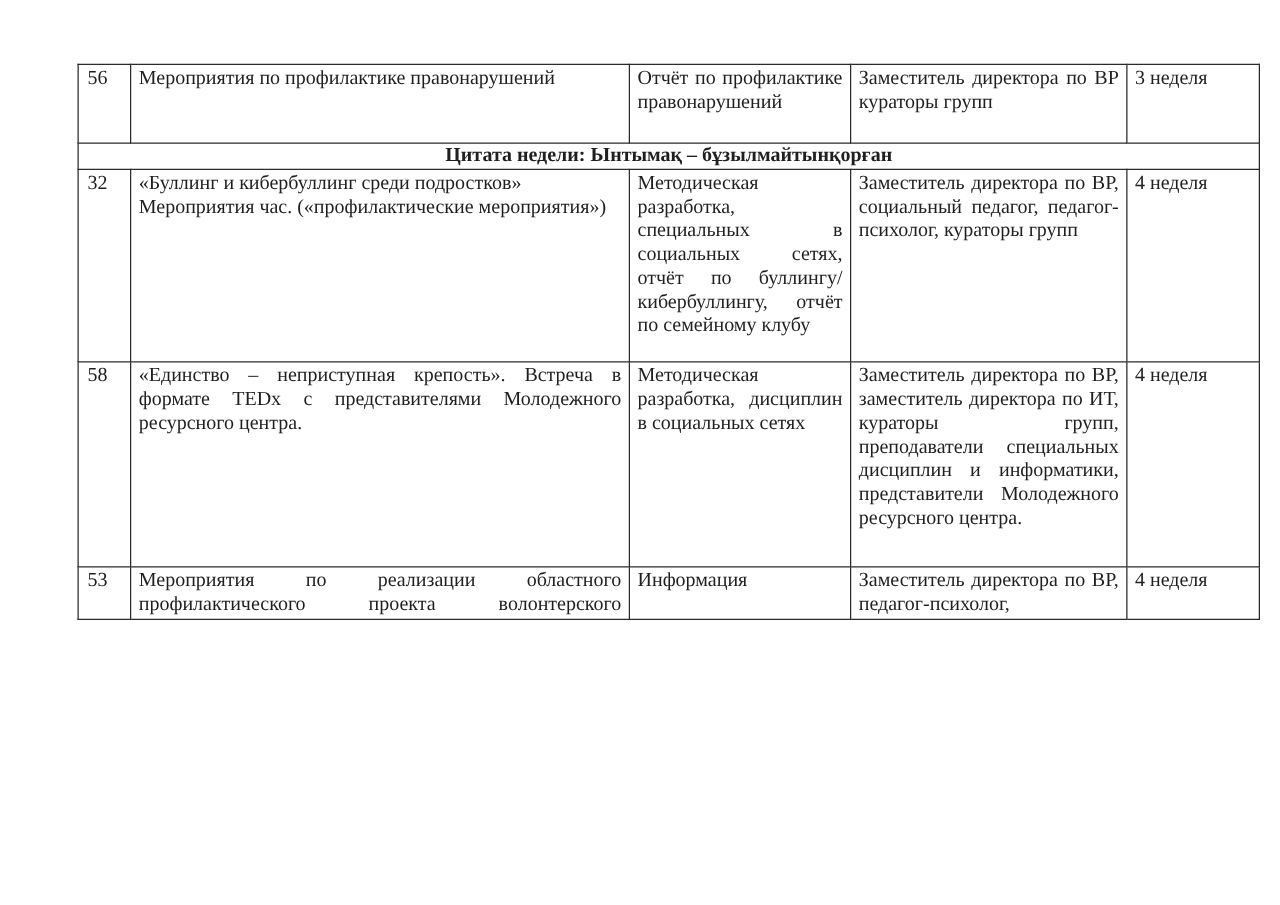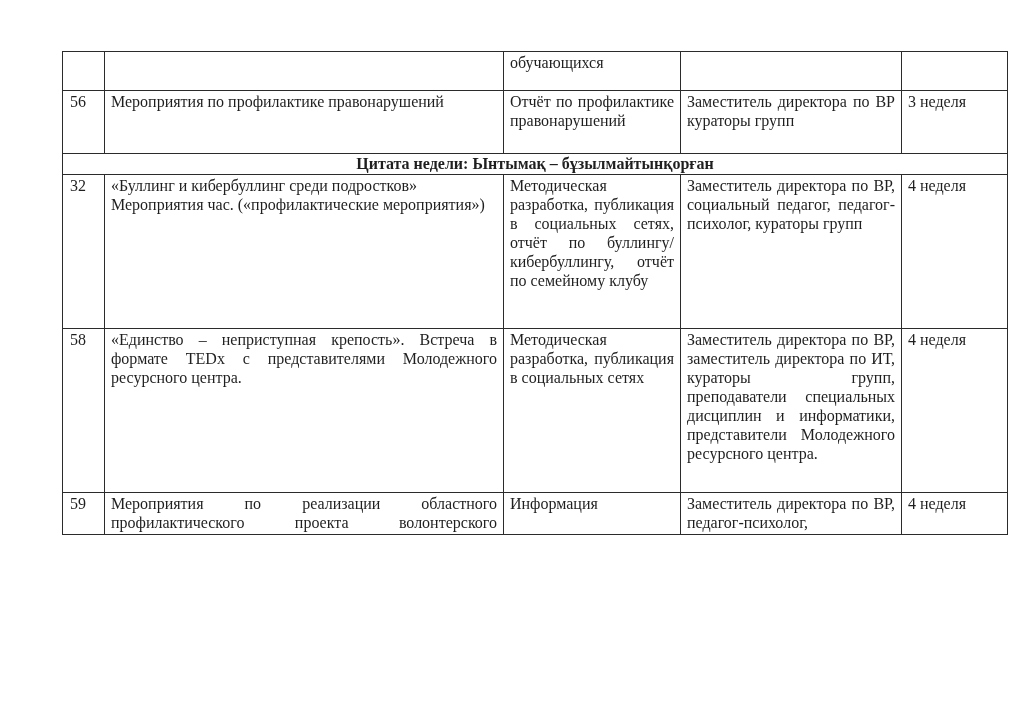--- a/index.html
+++ b/index.html
@@ -56,62 +56,55 @@
   <table class="doc-table">
     <colgroup>
       <col style="width:42px">
       <col style="width:399px">
       <col style="width:177px">
       <col style="width:221px">
       <col style="width:106px">
     </colgroup>
 
     <tbody>
-        <tr class="h39">
-      <td class="num"></td>
-      <td class="just"></td>
-      <td class="just">обучающихся</td>
-      <td class="just"></td>
-      <td></td>
-    </tr>
 
 
     <tr class="h63">
       <td class="num">56</td>
       <td class="just">Мероприятия по профилактике правонарушений</td>
       <td class="just">Отчёт по профилактике правонарушений</td>
       <td class="just">Заместитель директора по ВР кураторы групп</td>
       <td>3 неделя</td>
     </tr>
 
     <tr class="h21 quote-row">
       <td colspan="5">Цитата недели: Ынтымақ – бұзылмайтынқорған</td>
     </tr>
 
     <tr class="h154">
       <td class="num">32</td>
       <td class="just">
         <div class="para">«Буллинг и кибербуллинг среди подростков»</div>
         <div class="para">Мероприятия час. («профилактические мероприятия»)</div>
       </td>
-      <td class="just">Методическая разработка, публикация в социальных сетях, отчёт по буллингу/кибербуллингу, отчёт по семейному клубу</td>
+      <td class="just">Методическая разработка, специальных в социальных сетях, отчёт по буллингу/кибербуллингу, отчёт по семейному клубу</td>
       <td class="just">Заместитель директора по ВР, социальный педагог, педагог-психолог, кураторы групп</td>
       <td>4 неделя</td>
     </tr>
 
     <tr class="h164">
       <td class="num">58</td>
       <td class="just">«Единство – неприступная крепость». Встреча в формате TEDx с представителями Молодежного ресурсного центра.</td>
-      <td class="just">Методическая разработка, публикация в социальных сетях</td>
+      <td class="just">Методическая разработка, дисциплин в социальных сетях</td>
       <td class="just">Заместитель директора по ВР, заместитель директора по ИТ, кураторы групп, преподаватели специальных дисциплин и информатики, представители Молодежного ресурсного центра.</td>
       <td>4 неделя</td>
     </tr>
 
     <tr>
-      <td class="num">59</td>
+      <td class="num">53</td>
       <td class="cut">Мероприятия по реализации областного профилактического проекта волонтерского</td>
       <td>Информация</td>
       <td class="cut">Заместитель директора по ВР, педагог-психолог,</td>
       <td>4 неделя</td>
     </tr>
   </tbody>
     </table>
 </div>
 
 </body></html>

